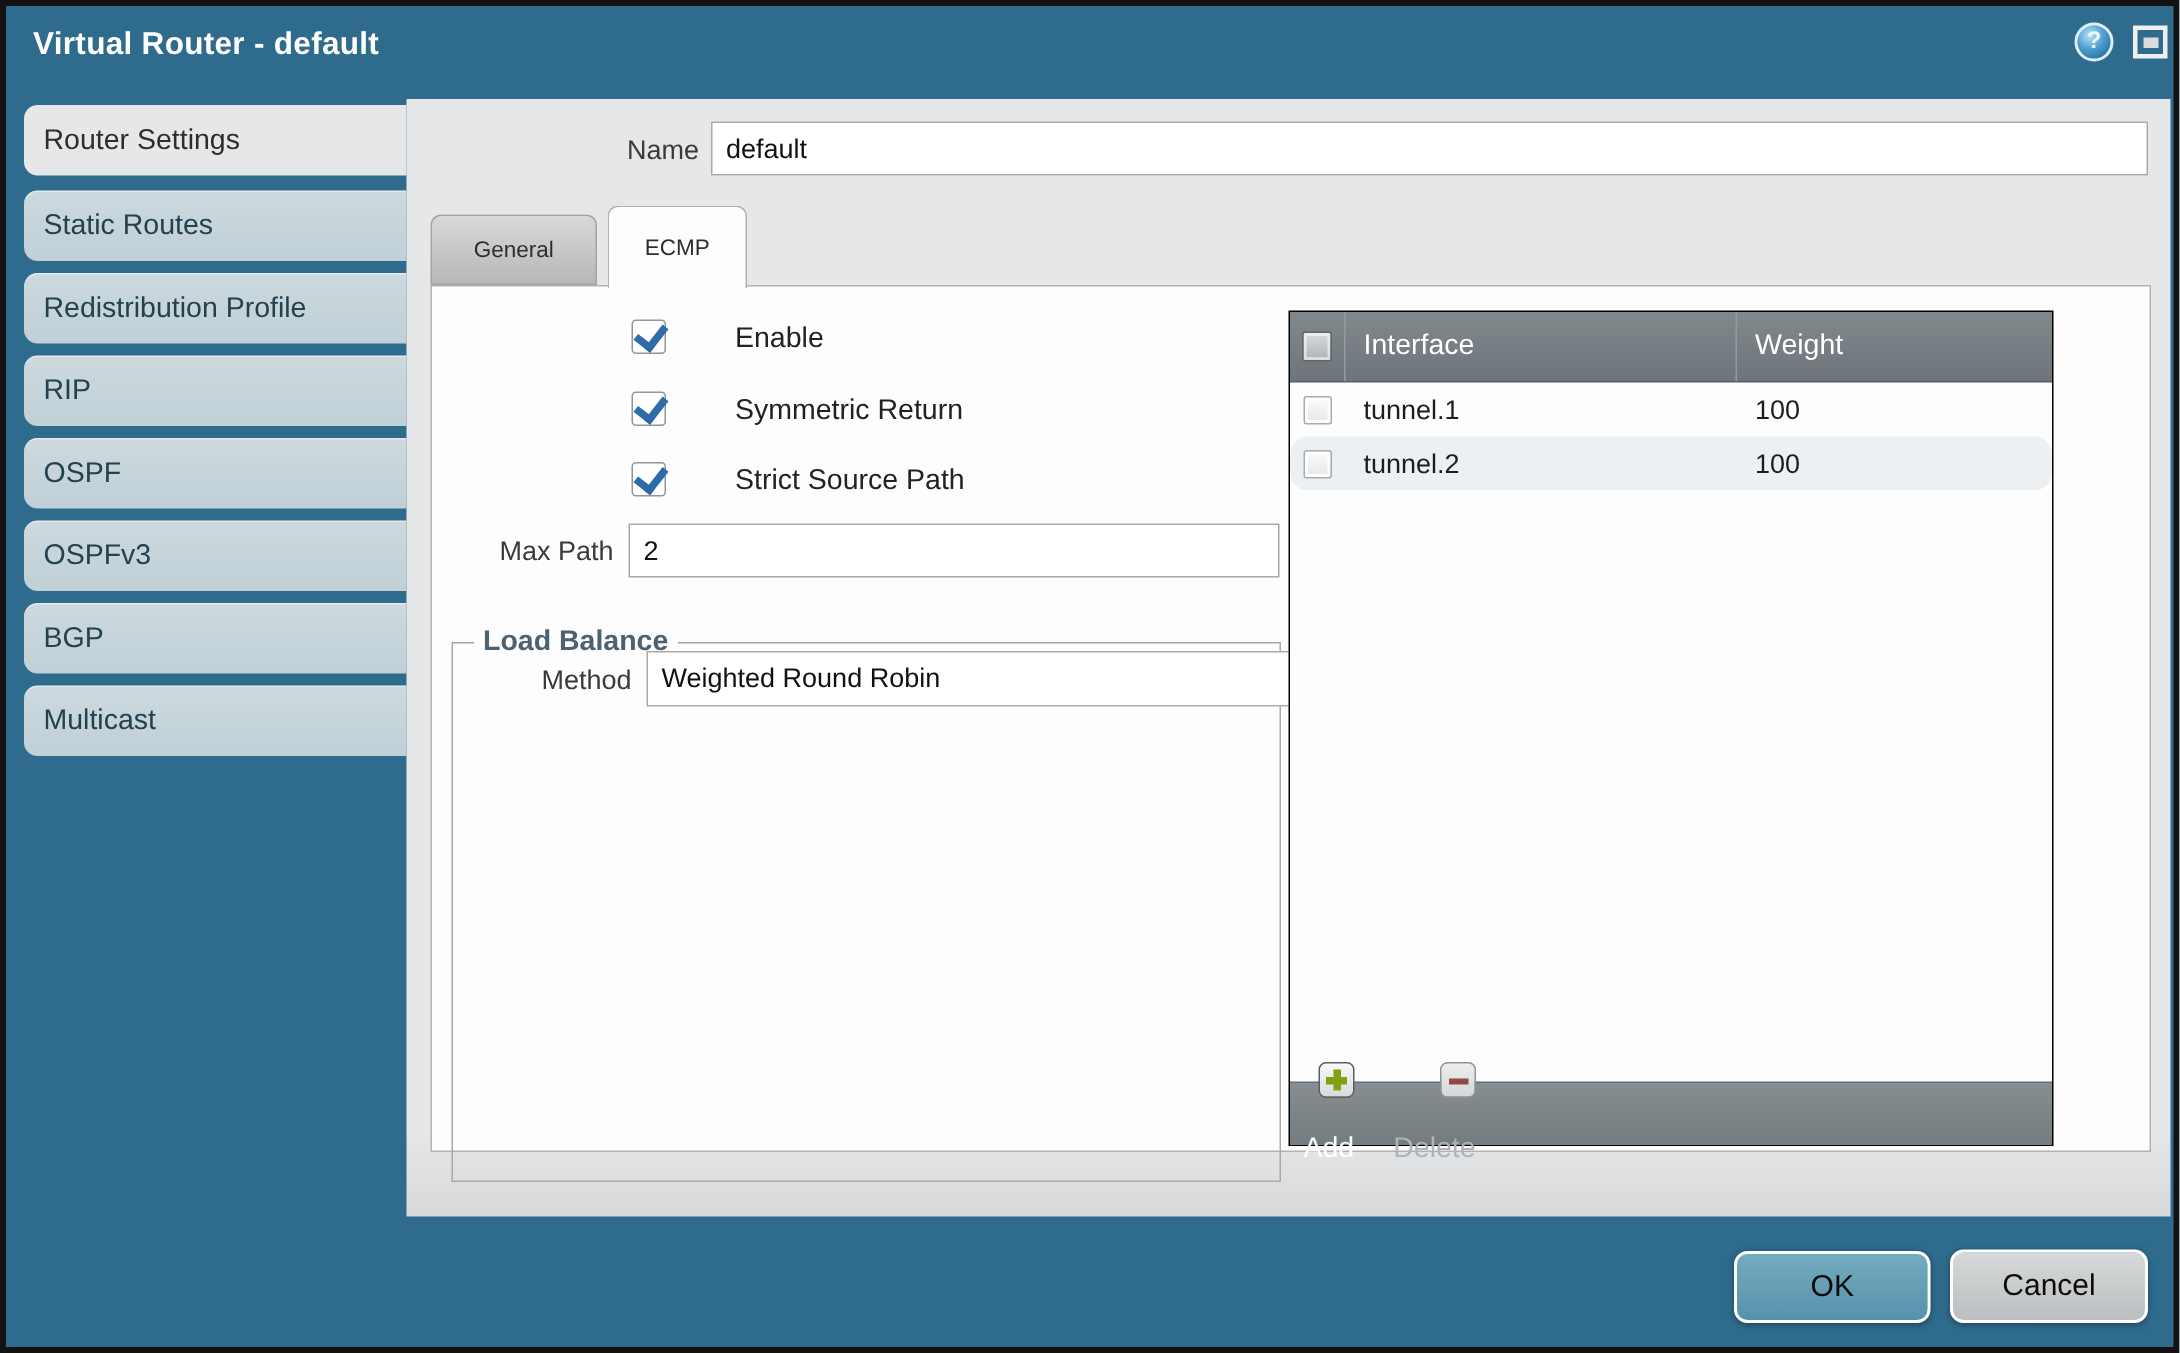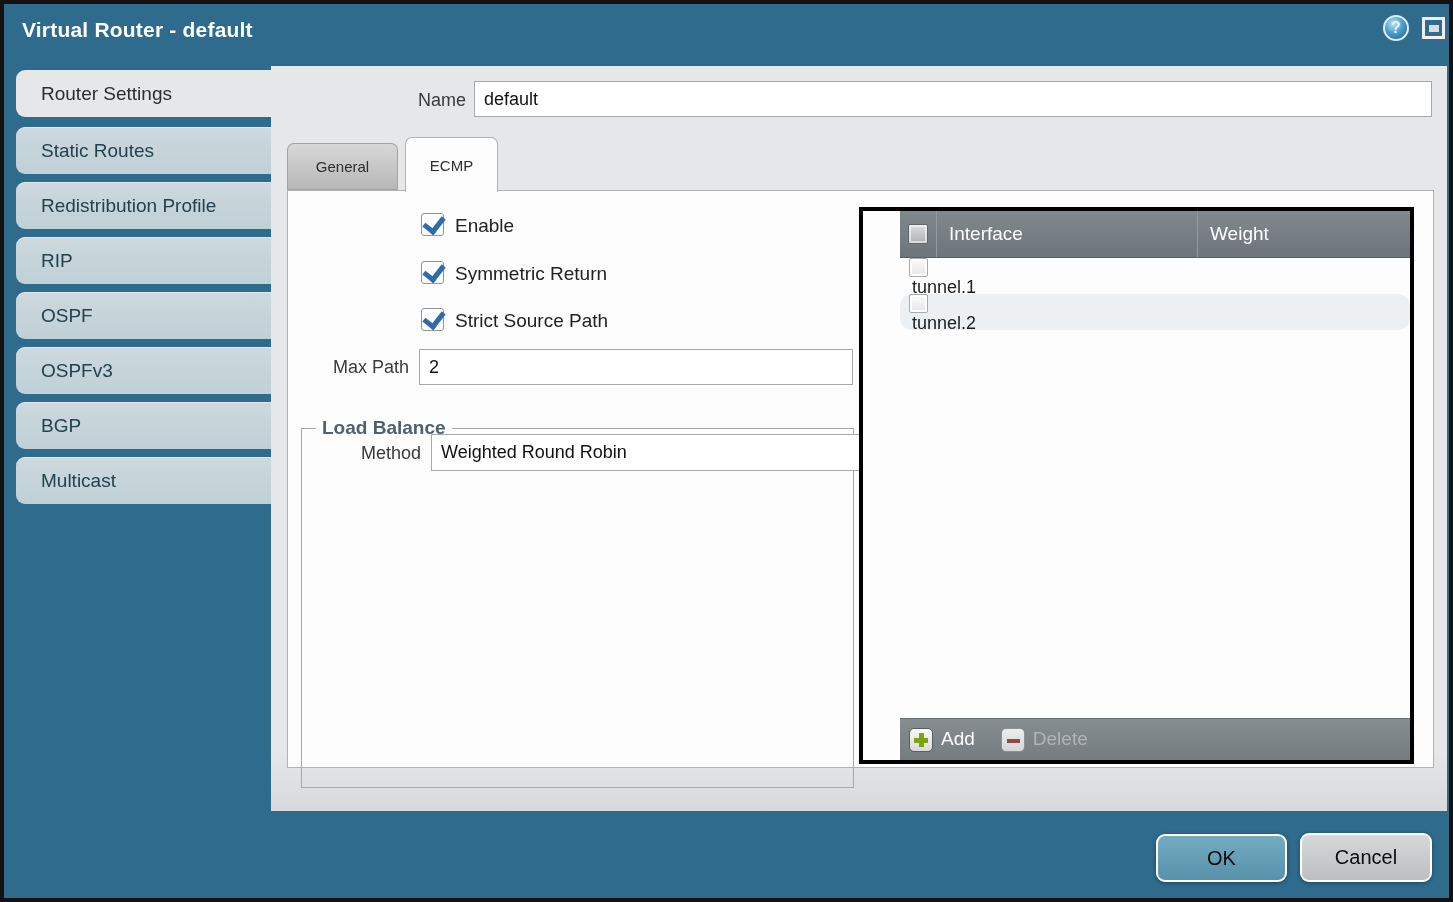--- a/index.html
+++ b/index.html
@@ -29,21 +29,21 @@
   .panel{
     position:absolute; left:267px; top:62px; width:1176px; height:745px;
     background:linear-gradient(#e6e7e8 0%, #e6e7e8 92%, #d8d9da 100%);
   }
 
   
   .nav-item{
     position:absolute; left:12px; width:255px; height:47px;
     background:linear-gradient(#cdd9de, #bfd0d6);
     border-radius:9px 0 0 9px;
-    display:flex; align-items:center; padding-left:25px;
+    display:flex; align-items:center; padding-left:13px;
     font-size:19px; color:#24414f; cursor:pointer;
     box-shadow:inset 0 1px 0 rgba(255,255,255,.45);
   }
   .nav-item.sel{ background:#e6e7e8; color:#2d2d2d; box-shadow:none; }
 
   
   .lbl{ position:absolute; font-size:18px; color:#3a3a3a; text-align:right; }
   input.txt{
     position:absolute; background:#fff; border:1px solid #a7a9ab;
     font-family:inherit; font-size:18px; color:#111; padding:0 9px;
@@ -72,21 +72,21 @@
   
   .cb{
     position:absolute; width:23px; height:23px; background:#fff;
     border:1px solid #8f9598; border-radius:3px; cursor:pointer;
   }
   .cb.checked::after{
     content:""; position:absolute; left:5px; top:-1px; width:9px; height:15px;
     border-right:5px solid #2d6ca6; border-bottom:5px solid #2d6ca6;
     transform:rotate(38deg);
   }
-  .cb-label{ position:absolute; font-size:19px; color:#222; }
+  .cb-label{ position:absolute; font-size:19px; color:#222;margin-left:35px; }
 
   
   .fieldset{
     position:absolute; left:297px; top:424px; width:553px; height:360px;
     border:1px solid #a6a8aa; z-index:3;
   }
   .legend{
     position:absolute; left:14px; top:-12px; padding:0 6px; background:#fdfdfd;
     font-size:19px; font-weight:bold; color:#4e6170;
   }
@@ -103,53 +103,53 @@
     border-left:1px solid #b5b7b9; display:flex; align-items:center; justify-content:center;
     cursor:pointer;
   }
   .select .arrow-btn i{
     width:0; height:0; border-left:9px solid transparent; border-right:9px solid transparent;
     border-top:10px solid #7a8b96;
   }
 
   
   .grid{
-    position:absolute; left:855px; top:203px; width:555px; height:557px;
-    background:#fdfdfd; border:4px solid #000000; z-index:3;
-    display:flex; flex-direction:column;padding-left:37px;
+    position:absolute; left:855px; top:203px; width:510px; height:557px;
+    background:#fdfdfd; border:1px solid #000000; z-index:3;
+    display:flex; flex-direction:column;
   }
   .grid-head{
     height:47px; background:linear-gradient(#81898d,#6d757a);
     border-bottom:1px solid #5a6165; display:flex; align-items:stretch; color:#fff;
   }
   .gh-cb{ width:37px; border-right:1px solid #949b9f; display:flex; align-items:center; justify-content:center; }
   .gh-col{ display:flex; align-items:center; font-size:19px; padding-left:12px; cursor:pointer; }
   .gh-col.c1{ width:261px; border-right:1px solid #949b9f; }
   .gh-col.c2{ flex:1; }
   .hdr-cb{
     width:20px; height:20px; border:1px solid #5f676c; border-radius:2px;
     background:linear-gradient(#d9dcdd,#aeb2b4);
     box-shadow:inset 0 0 0 2px rgba(255,255,255,.55); cursor:pointer;
   }
-  .grid-row{ height:36px; display:flex; align-items:stretch; font-size:18px; color:#1d1d1d; cursor:pointer;flex-direction:column; }
+  .grid-row{ height:36px; display:flex; align-items:stretch; font-size:18px; color:#1d1d1d; cursor:pointer; }
   .grid-row.alt{ background:#edf0f2;border-radius:12px; }
   .gr-cb{ width:37px; display:flex; align-items:center; justify-content:center; }
   .row-cb{
     width:19px; height:19px; border:1px solid #a8abad; border-radius:2px;
     background:linear-gradient(#fbfbfb,#e5e7e8);
     box-shadow:inset 0 0 0 2px rgba(255,255,255,.9); cursor:pointer;
   }
   .gr-c1{ width:261px; display:flex; align-items:center; padding-left:12px; }
   .gr-c2{ flex:1; display:flex; align-items:center; padding-left:12px; }
   .grid-fill{ flex:1; background:#fdfdfd; }
   .grid-foot{
     height:42px; background:linear-gradient(#868e92,#747c80);
     border-top:1px solid #666e72; display:flex; align-items:center; padding-left:9px; gap:26px;
   }
-  .tool{ display:flex; align-items:flex-start; gap:8px; cursor:pointer; }
+  .tool{ display:flex; align-items:flex-end; gap:23px; cursor:pointer;flex-direction:column; }
   .tool .label{ font-size:19px; color:#fff; }
   .tool.disabled .label{ color:#aeb4b8; }
   .plus-ic{
     width:24px; height:24px; border-radius:5px; background:linear-gradient(#fafafa,#d9d9d9);
     border:1px solid #566064; position:relative;
   }
   .plus-ic::before{ content:""; position:absolute; left:4px; top:9px; width:14px; height:5px; background:#7ea311; }
   .plus-ic::after{ content:""; position:absolute; left:9px; top:4px; width:5px; height:14px; background:#7ea311; }
   .minus-ic{
     width:24px; height:24px; border-radius:5px; background:linear-gradient(#eceeee,#d4d7d8);

